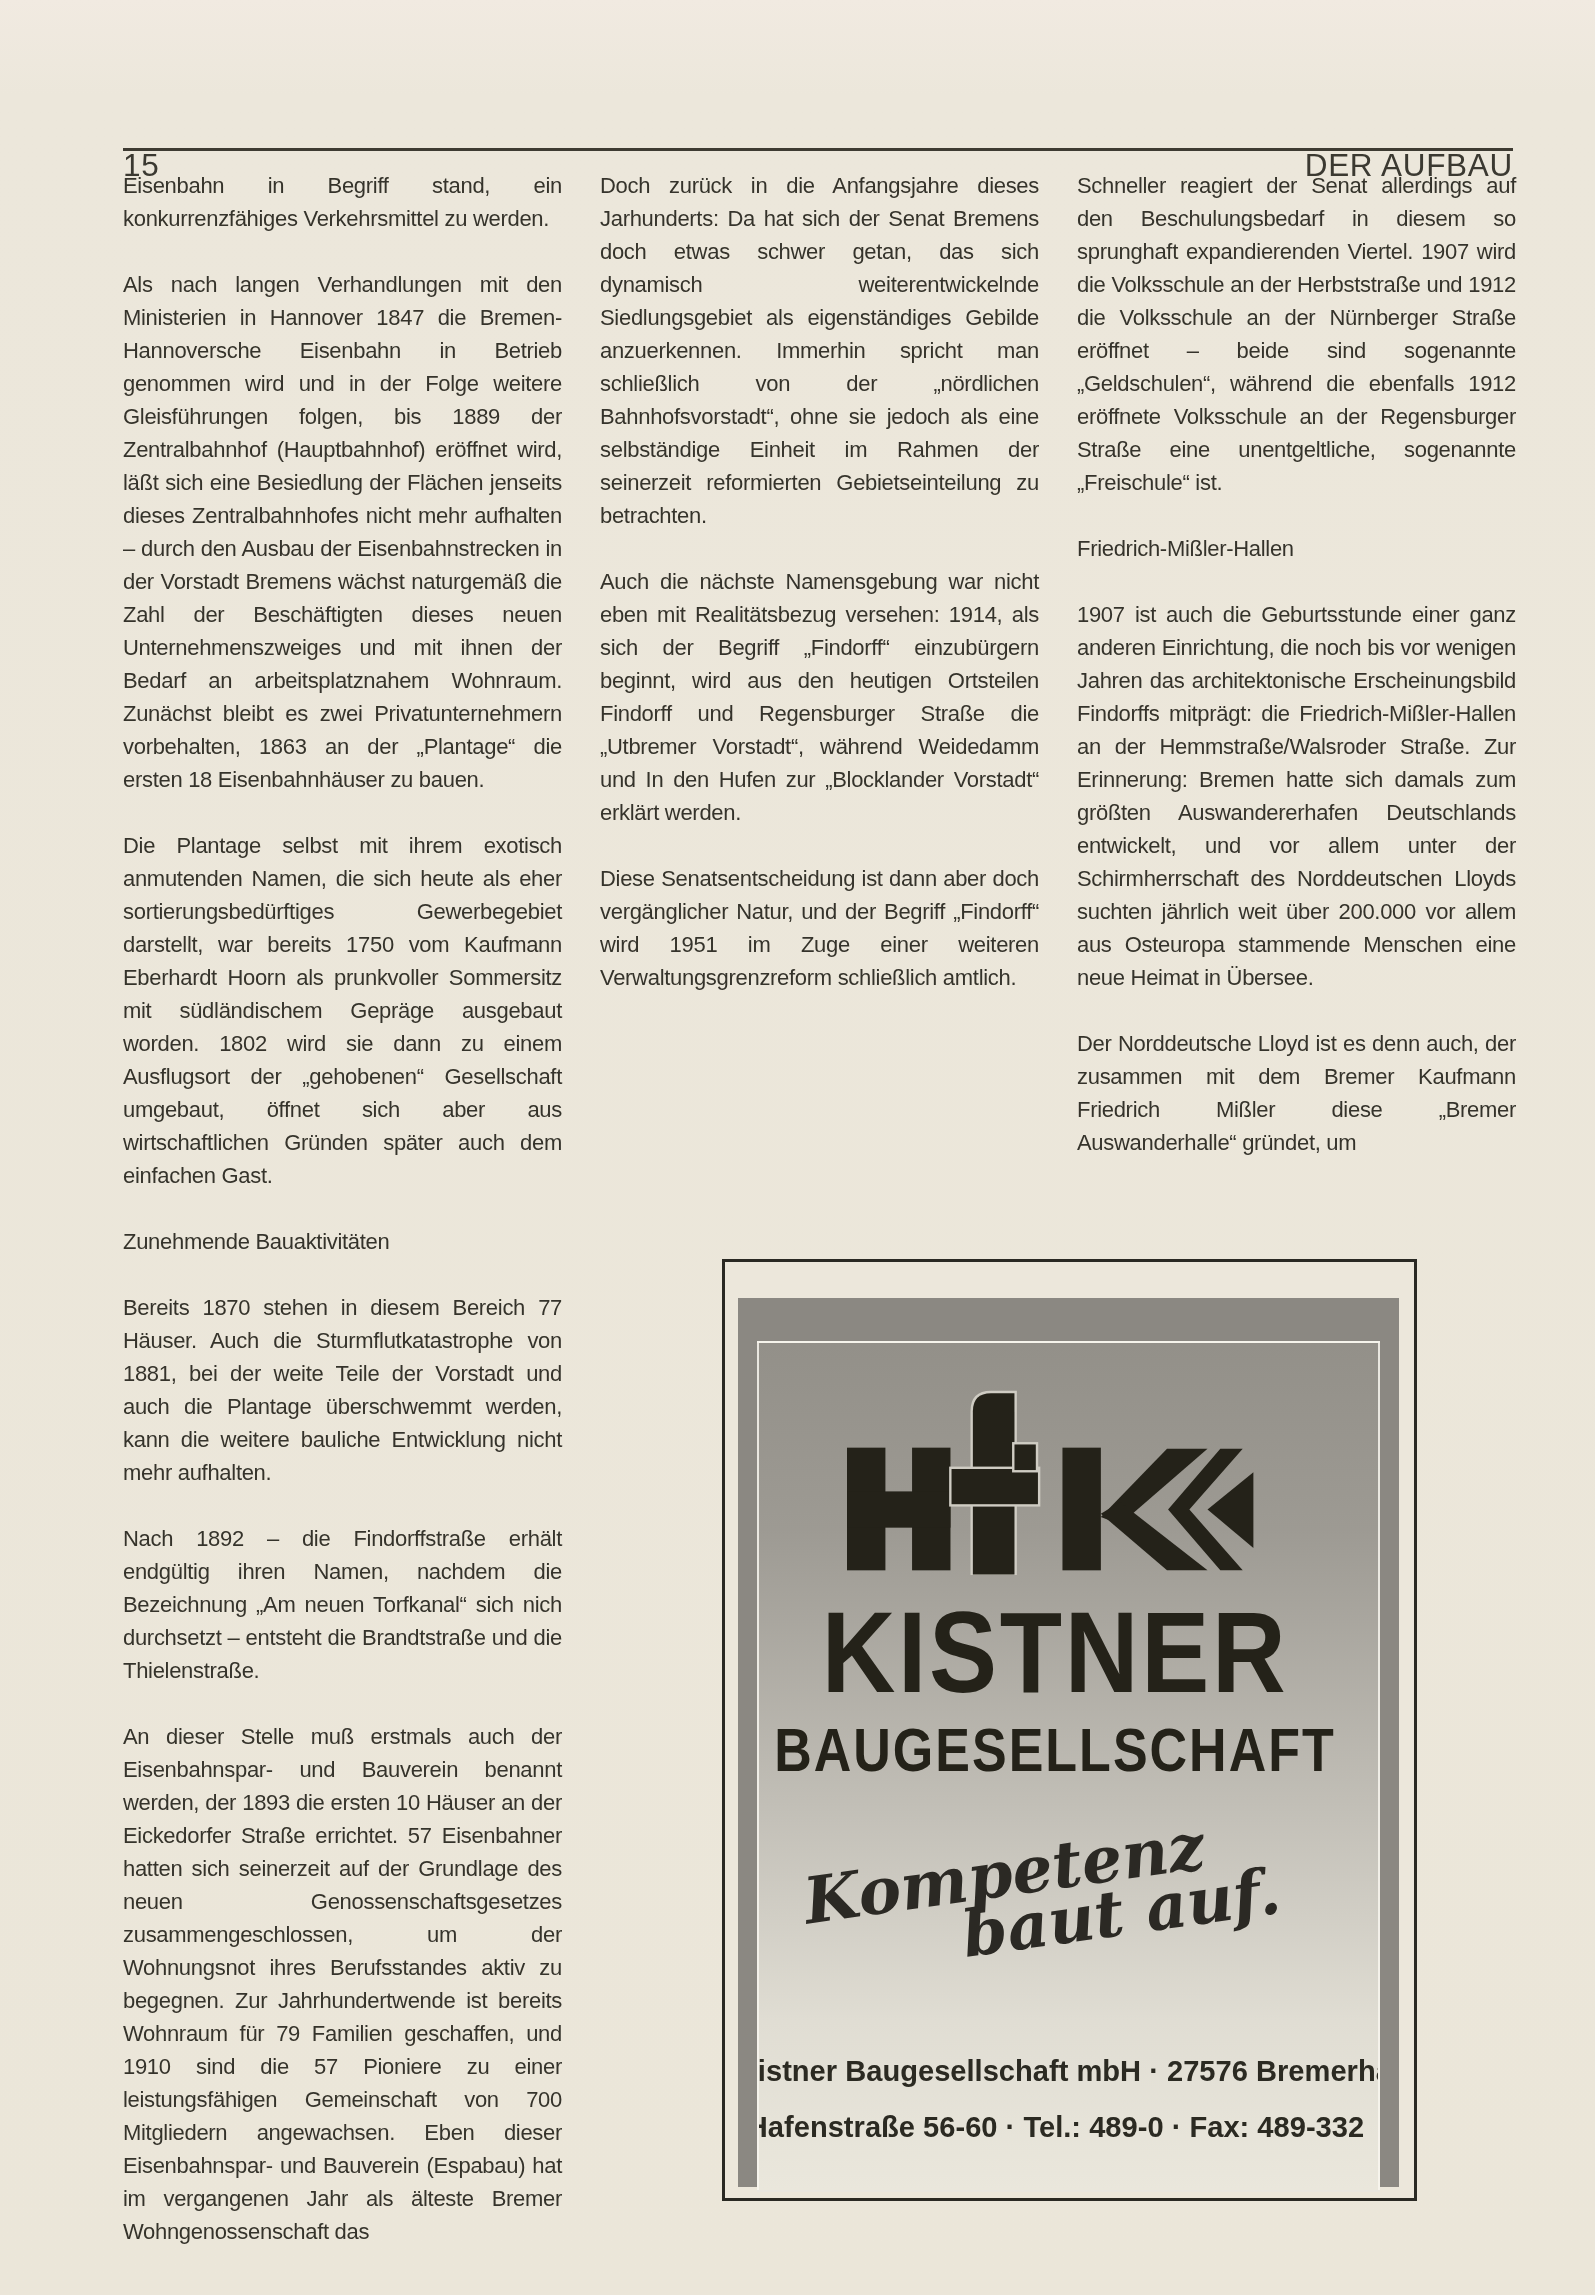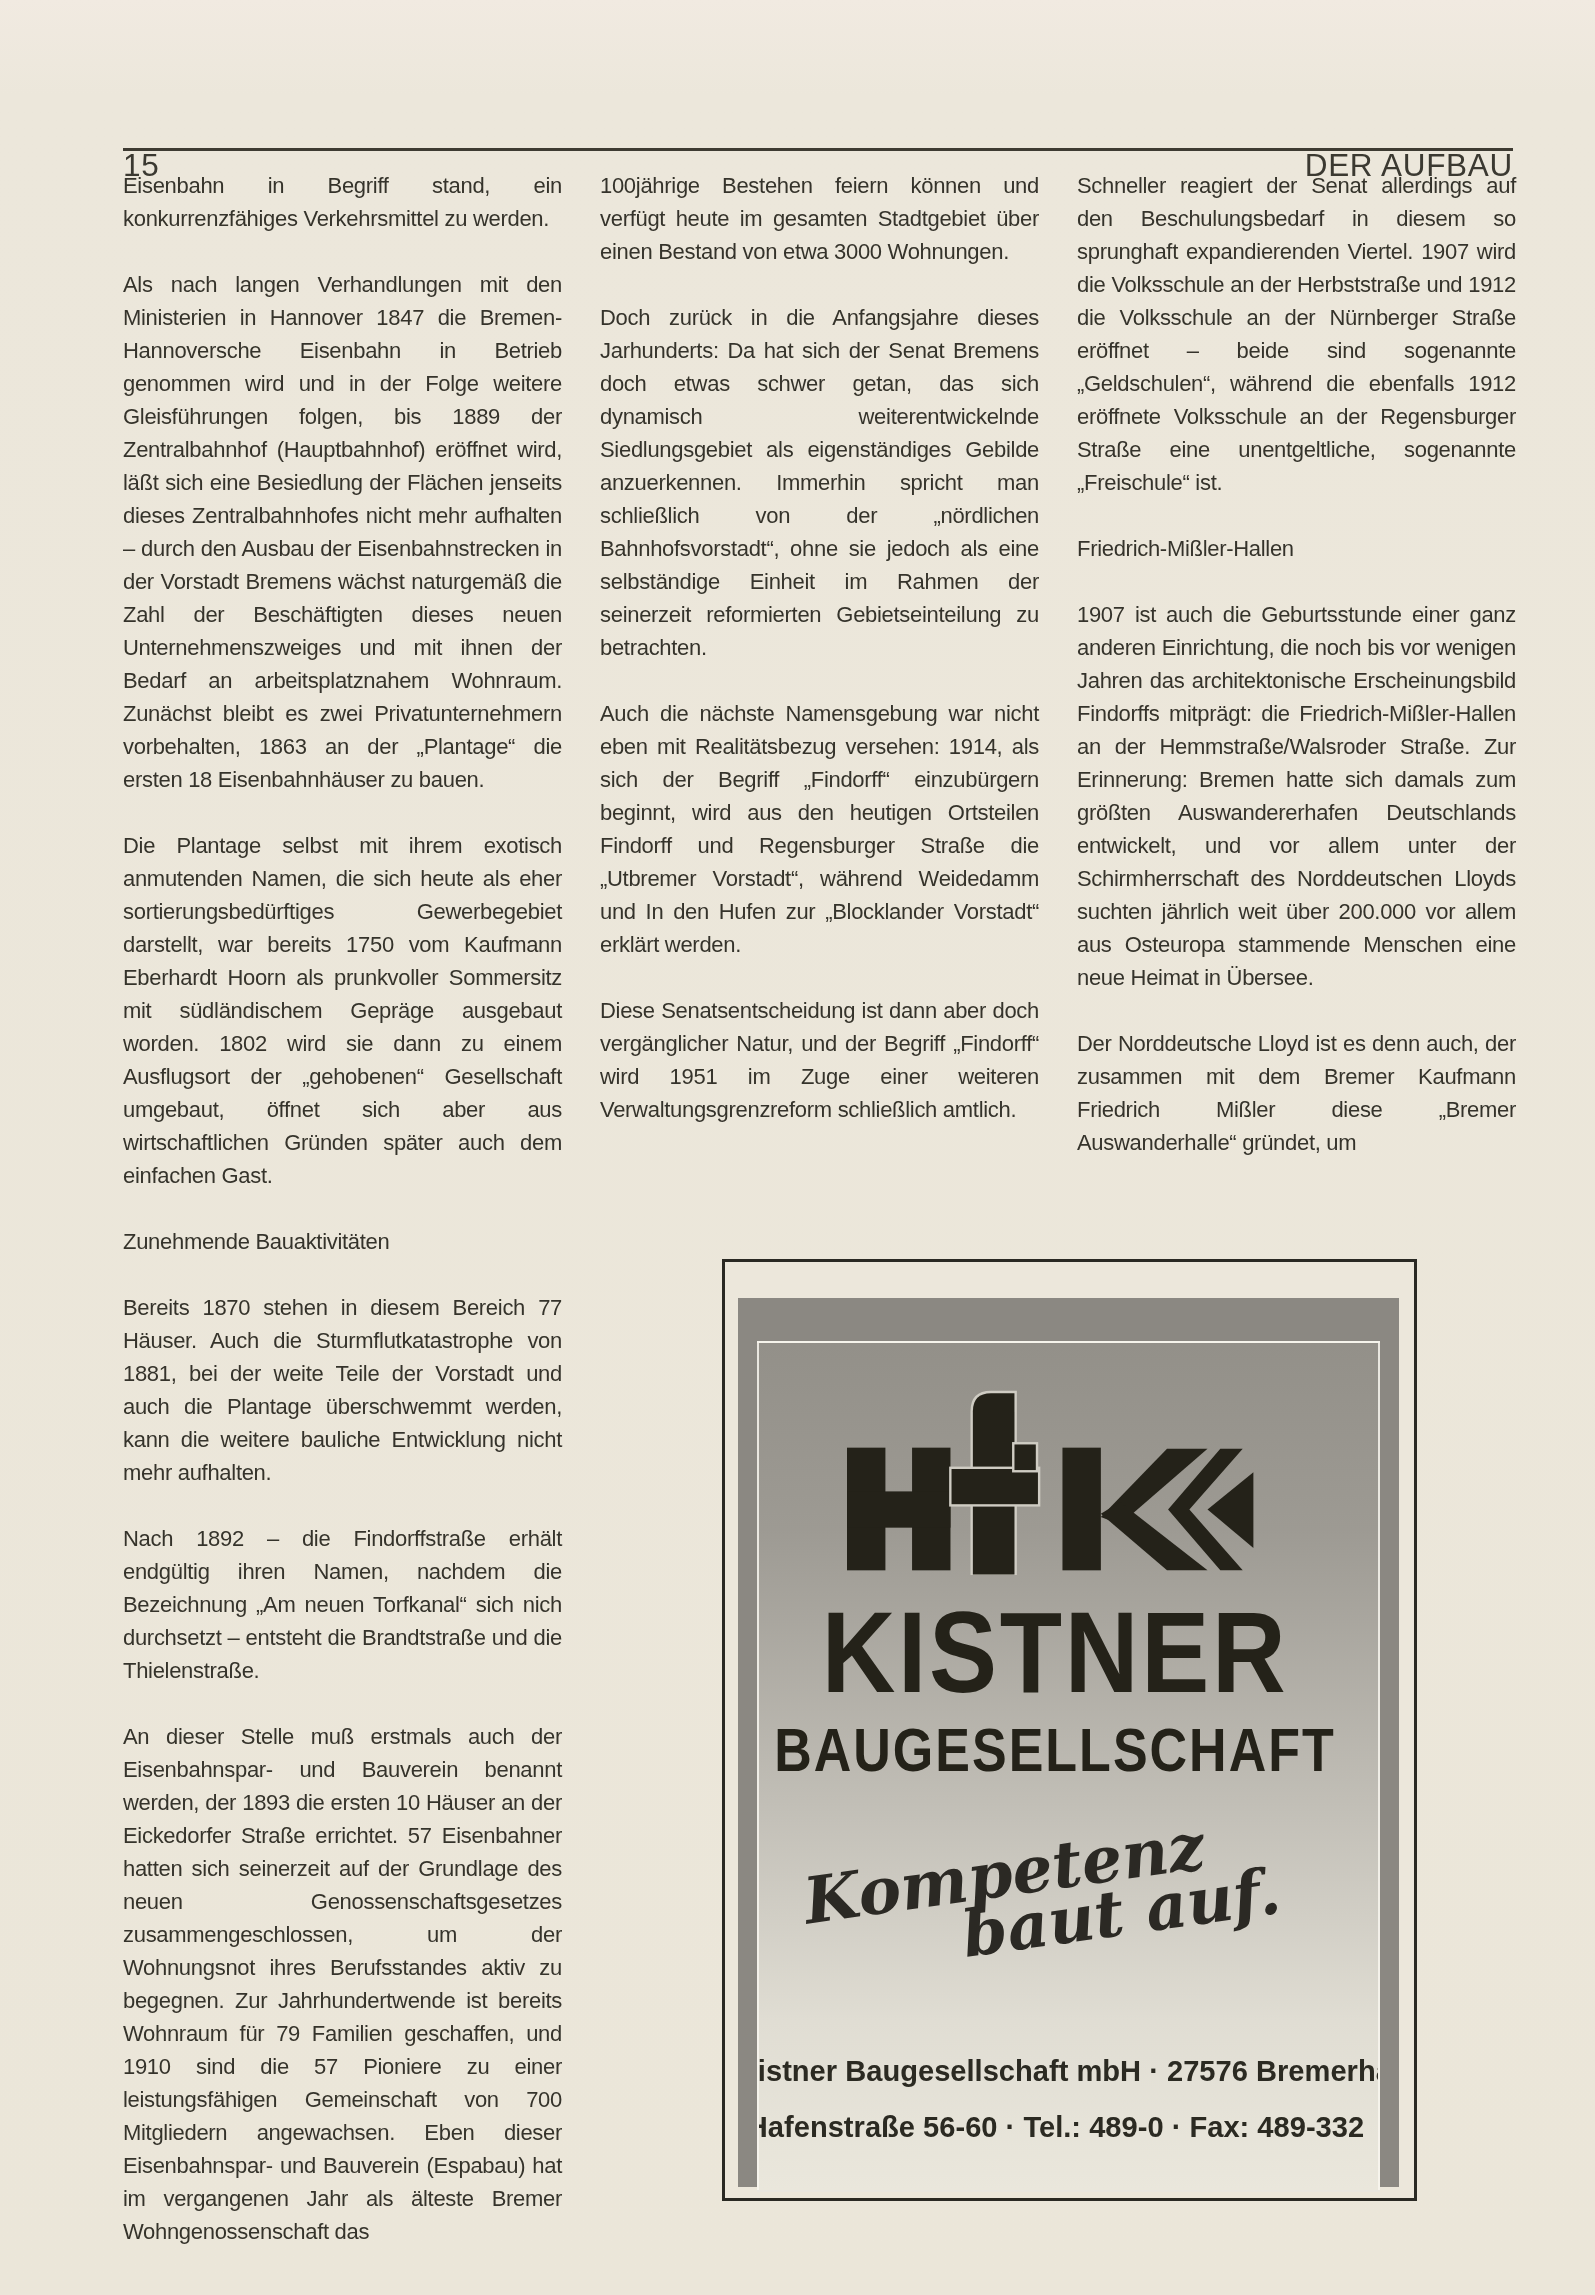--- a/index.html
+++ b/index.html
@@ -81,21 +81,20 @@
     <div class="col">
         <div class="para" lang="de">Eisenbahn in Begriff stand, ein konkurrenzfähiges Verkehrsmittel zu werden.</div>
         <div class="para" lang="de">Als nach langen Verhandlungen mit den Ministerien in Hannover 1847 die Bremen-Hannoversche Eisenbahn in Betrieb genommen wird und in der Folge weitere Gleisführungen folgen, bis 1889 der Zentralbahnhof (Hauptbahnhof) eröffnet wird, läßt sich eine Besiedlung der Flächen jenseits dieses Zentralbahnhofes nicht mehr aufhalten – durch den Ausbau der Eisenbahnstrecken in der Vorstadt Bremens wächst naturgemäß die Zahl der Beschäftigten dieses neuen Unternehmenszweiges und mit ihnen der Bedarf an arbeitsplatznahem Wohnraum. Zunächst bleibt es zwei Privatunternehmern vorbehalten, 1863 an der „Plantage“ die ersten 18 Eisenbahnhäuser zu bauen.</div>
         <div class="para" lang="de">Die Plantage selbst mit ihrem exotisch anmutenden Namen, die sich heute als eher sortierungsbedürftiges Gewerbegebiet darstellt, war bereits 1750 vom Kaufmann Eberhardt Hoorn als prunkvoller Sommersitz mit südländischem Gepräge ausgebaut worden. 1802 wird sie dann zu einem Ausflugsort der „gehobenen“ Gesellschaft umgebaut, öffnet sich aber aus wirtschaftlichen Gründen später auch dem einfachen Gast.</div>
         <div class="heading" lang="de">Zunehmende Bauaktivitäten</div>
         <div class="para" lang="de">Bereits 1870 stehen in diesem Bereich 77 Häuser. Auch die Sturmflutkatastrophe von 1881, bei der weite Teile der Vorstadt und auch die Plantage überschwemmt werden, kann die weitere bauliche Entwicklung nicht mehr aufhalten.</div>
         <div class="para" lang="de">Nach 1892 – die Findorffstraße erhält endgültig ihren Namen, nachdem die Bezeichnung „Am neuen Torfkanal“ sich nich durchsetzt – entsteht die Brandtstraße und die Thielenstraße.</div>
         <div class="para" lang="de">An dieser Stelle muß erstmals auch der Eisenbahnspar- und Bauverein benannt werden, der 1893 die ersten 10 Häuser an der Eickedorfer Straße errichtet. 57 Eisenbahner hatten sich seinerzeit auf der Grundlage des neuen Genossenschaftsgesetzes zusammengeschlossen, um der Wohnungsnot ihres Berufsstandes aktiv zu begegnen. Zur Jahrhundertwende ist bereits Wohnraum für 79 Familien geschaffen, und 1910 sind die 57 Pioniere zu einer leistungsfähigen Gemeinschaft von 700 Mitgliedern angewachsen. Eben dieser Eisenbahnspar- und Bauverein (Espabau) hat im vergangenen Jahr als älteste Bremer Wohngenossenschaft das</div>
       </div>
     <div class="col">
-        <div class="para" lang="de">100jährige Bestehen feiern können und verfügt heute im gesamten Stadtgebiet über einen Bestand von etwa 3000 Wohnungen.</div>
         <div class="para" lang="de">Doch zurück in die Anfangsjahre dieses Jarhunderts: Da hat sich der Senat Bremens doch etwas schwer getan, das sich dynamisch weiterentwickelnde Siedlungsgebiet als eigenständiges Gebilde anzuerkennen. Immerhin spricht man schließlich von der „nördlichen Bahnhofsvorstadt“, ohne sie jedoch als eine selbständige Einheit im Rahmen der seinerzeit reformierten Gebietseinteilung zu betrachten.</div>
         <div class="para" lang="de">Auch die nächste Namensgebung war nicht eben mit Realitätsbezug versehen: 1914, als sich der Begriff „Findorff“ einzubürgern beginnt, wird aus den heutigen Ortsteilen Findorff und Regensburger Straße die „Utbremer Vorstadt“, während Weidedamm und In den Hufen zur „Blocklander Vorstadt“ erklärt werden.</div>
         <div class="para" lang="de">Diese Senatsentscheidung ist dann aber doch vergänglicher Natur, und der Begriff „Findorff“ wird 1951 im Zuge einer weiteren Verwaltungsgrenzreform schließlich amtlich.</div>
       </div>
     <div class="col">
         <div class="para" lang="de">Schneller reagiert der Senat allerdings auf den Beschulungsbedarf in diesem so sprunghaft expandierenden Viertel. 1907 wird die Volksschule an der Herbststraße und 1912 die Volksschule an der Nürnberger Straße eröffnet – beide sind sogenannte „Geldschulen“, während die ebenfalls 1912 eröffnete Volksschule an der Regensburger Straße eine unentgeltliche, sogenannte „Freischule“ ist.</div>
         <div class="heading" lang="de">Friedrich-Mißler-Hallen</div>
         <div class="para" lang="de">1907 ist auch die Geburtsstunde einer ganz anderen Einrichtung, die noch bis vor wenigen Jahren das architektonische Erscheinungsbild Findorffs mitprägt: die Friedrich-Mißler-Hallen an der Hemmstraße/Walsroder Straße. Zur Erinnerung: Bremen hatte sich damals zum größten Auswandererhafen Deutschlands entwickelt, und vor allem unter der Schirmherrschaft des Norddeutschen Lloyds suchten jährlich weit über 200.000 vor allem aus Osteuropa stammende Menschen eine neue Heimat in Übersee.</div>
         <div class="para" lang="de">Der Norddeutsche Lloyd ist es denn auch, der zusammen mit dem Bremer Kaufmann Friedrich Mißler diese „Bremer Auswanderhalle“ gründet, um</div>
       </div>

